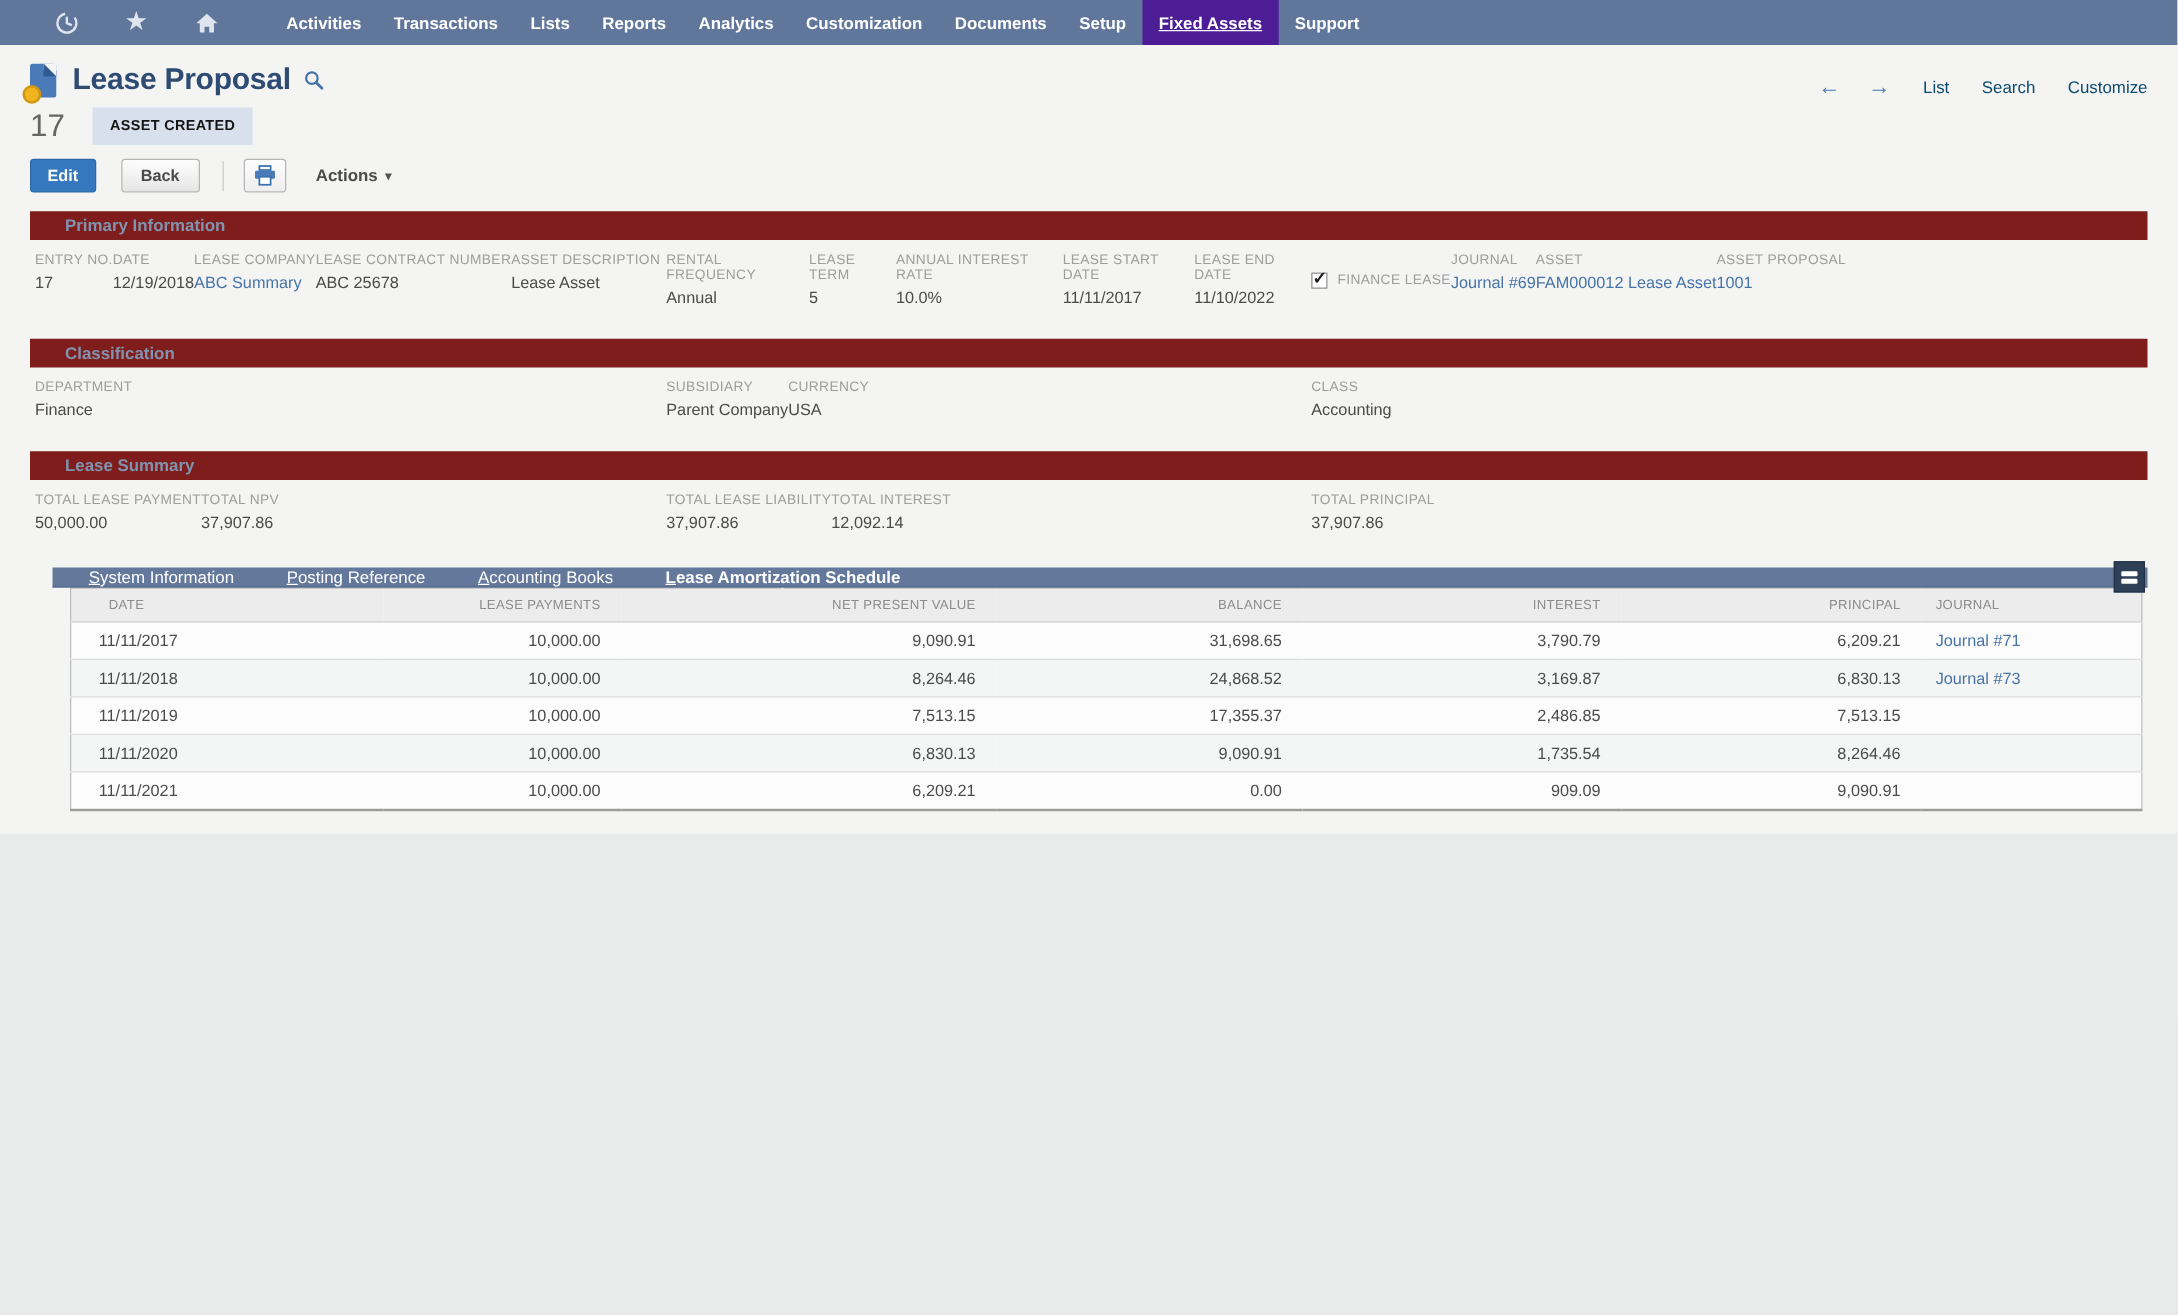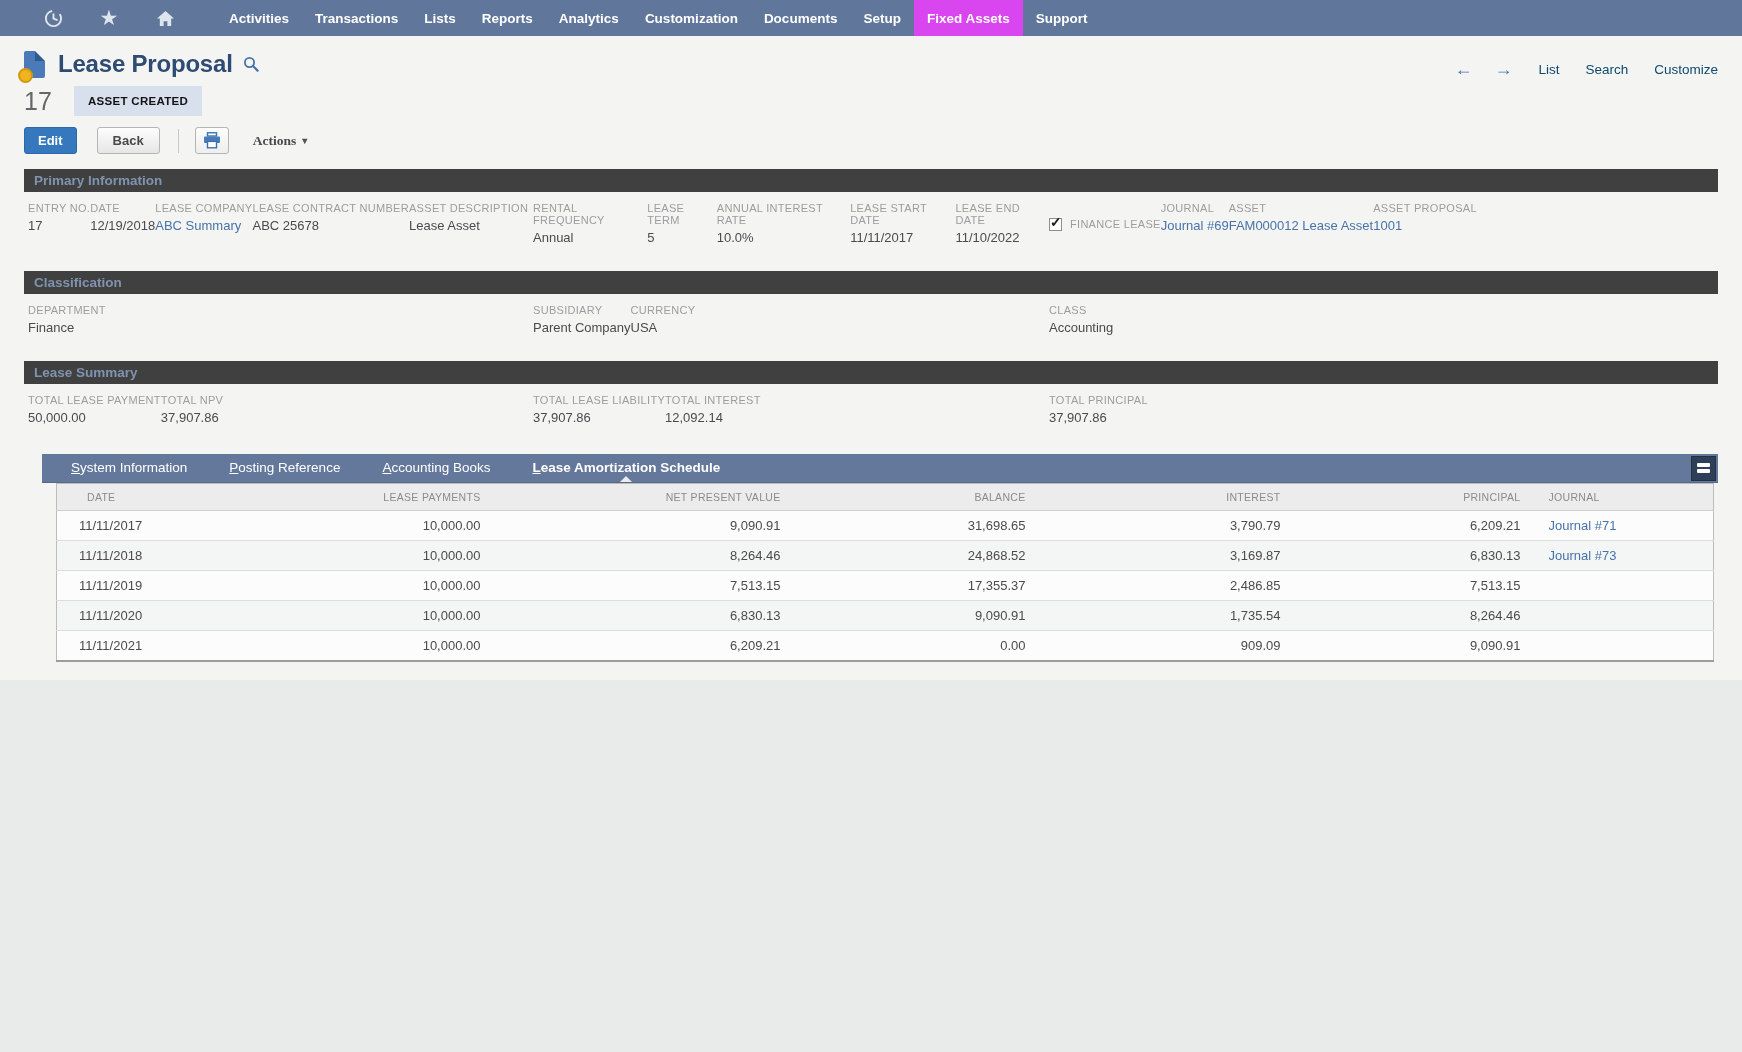--- a/index.html
+++ b/index.html
@@ -11,21 +11,21 @@
     -webkit-font-smoothing:antialiased;
   }
 
   
   .topnav { height:36px; background:#60779b; display:flex; align-items:stretch; }
   .nav-icons { display:flex; align-items:center; padding-left:42px; }
   .nav-ic { display:flex; align-items:center; justify-content:center; width:22px; margin-right:34px; cursor:pointer; }
   .nav-ic.star { color:#dfe5ee; font-size:21px; line-height:20px; }
   .nav-items { display:flex; align-items:stretch; margin-left:6px; }
   .nav-item { display:flex; align-items:center; padding:0 13px; color:#fff; font-size:13.5px; font-weight:700; cursor:pointer; }
-  .nav-item.active { background:#d946ef; }
+  .nav-item.active { background:#4c1d95;text-decoration:underline; }
 
   
   .page { background:#f4f4f3; padding:10px 24px 18px 24px; }
 
   .header-row { display:flex; justify-content:space-between; align-items:flex-start; }
   .title-line { display:flex; align-items:center; margin-top:4px; }
   .docicon { width:21px; height:27px; background:#4a7ab8; border-radius:2px; position:relative; margin-right:13px; }
   .docicon::before { content:''; position:absolute; top:0; right:0; width:0; height:0;
     border:5px solid; border-color:#f4f4f3 #f4f4f3 #2f5a8f #2f5a8f; }
   .docicon::after { content:''; position:absolute; bottom:-5px; left:-6px; width:11px; height:11px;
@@ -37,45 +37,45 @@
   .record-id { font-size:25px; color:#666; width:50px; }
   .status-badge { background:#d8e0ed; color:#141414; font-size:11.5px; font-weight:700;
     letter-spacing:0.3px; padding:9px 14px; }
 
   .btn-row { display:flex; align-items:center; margin-top:11px; }
   .btn { height:27px; border-radius:3px; font-family:"Liberation Sans",sans-serif; font-size:13px; font-weight:700; cursor:pointer; }
   .btn-primary { background:#3678bd; border:1px solid #2d69a9; color:#fff; padding:0 13px; }
   .btn-gray { background:linear-gradient(#fdfdfd,#e6e6e6); border:1px solid #b5b5b5; color:#4a4a4a; padding:0 15px; margin-left:20px; }
   .vdiv { width:1px; height:24px; background:#c9c9c9; margin:0 16px 0 18px; }
   .btn-icon { background:linear-gradient(#fdfdfd,#eee); border:1px solid #b5b5b5; padding:2px 7px 0 7px; }
-  .actions { display:flex; align-items:center; margin-left:24px; color:#4a4a4a; font-size:13.5px; font-weight:700; cursor:pointer;font-family:Liberation Serif, serif; }
+  .actions { display:flex; align-items:center; margin-left:24px; color:#4a4a4a; font-size:13.5px; font-weight:700; cursor:pointer; }
   .actions .caret { font-size:10px; margin-left:6px; color:#555; }
 
   .header-right { display:flex; align-items:center; margin-top:14px; }
   .arrow { color:#4a78b0; font-size:18px; font-weight:700; margin-left:22px; cursor:pointer; line-height:18px; }
   .hlink { color:#0c4a6e; font-size:13.5px; margin-left:26px; cursor:pointer; text-decoration:none; }
 
   
-  .section-bar { margin-top:15px; background:#404040; color:#8093ae; font-size:13.5px; font-weight:700;
-    padding:4px 10px; cursor:pointer; }
+  .section-bar { margin-top:15px; background:#7f1d1d; color:#8093ae; font-size:13.5px; font-weight:700;
+    padding:4px 28px; cursor:pointer; }
   .fields-grid { display:grid; grid-template-columns:505px 516px 1fr; padding:10px 0 0 4px; }
   .fcol { display:flex; flex-direction:row; }
   .field { margin-bottom:11px; }
   .flabel { font-size:11px; color:#9d9d9d; letter-spacing:0.3px; margin-bottom:4px; }
   .fvalue { font-size:13px; color:#4b4b4b; }
   .fvalue.link { color:#4674a9; cursor:pointer; }
 
   .cb-row { display:flex; align-items:center; margin:3px 0 13px 0; }
   .checkbox { width:13px; height:13px; background:#fff; border:1px solid #8f8f8f; position:relative; cursor:pointer; margin-right:8px; }
   .checkbox .mark { position:absolute; top:-5px; left:0px; font-size:14px; font-weight:700; color:#1c1c1c; }
   .cb-label { font-size:11px; color:#9d9d9d; letter-spacing:0.3px; }
 
   
   .tabpanel { margin:18px 0 0 18px; }
-  .tabbar { background:#64789c; height:29px; display:flex; align-items:center; padding-left:8px;
+  .tabbar { background:#64789c; height:16px; display:flex; align-items:center; padding-left:8px;
     border-bottom:1px solid #55688a; position:relative; }
   .tab { display:inline-block; color:#fff; font-size:13.5px; padding:6px 21px 7px 21px; cursor:pointer; position:relative; }
   .tab::first-letter { text-decoration:underline; }
   .tab.active { font-weight:700; }
   .tab.active::after { content:''; position:absolute; bottom:0; left:50%; margin-left:-6px;
     border-left:6px solid transparent; border-right:6px solid transparent; border-bottom:6px solid #ececec; }
   .expand-btn { margin-left:auto; margin-right:2px; width:25px; height:25px; background:#2e4057; border:1px solid #223044;
     display:flex; flex-direction:column; align-items:center; justify-content:center; cursor:pointer; }
   .expand-glyph { display:flex; flex-direction:column; }
   .expand-glyph i { display:block; width:13px; height:4px; background:#fff; margin:1px 0; border-radius:1px; }

